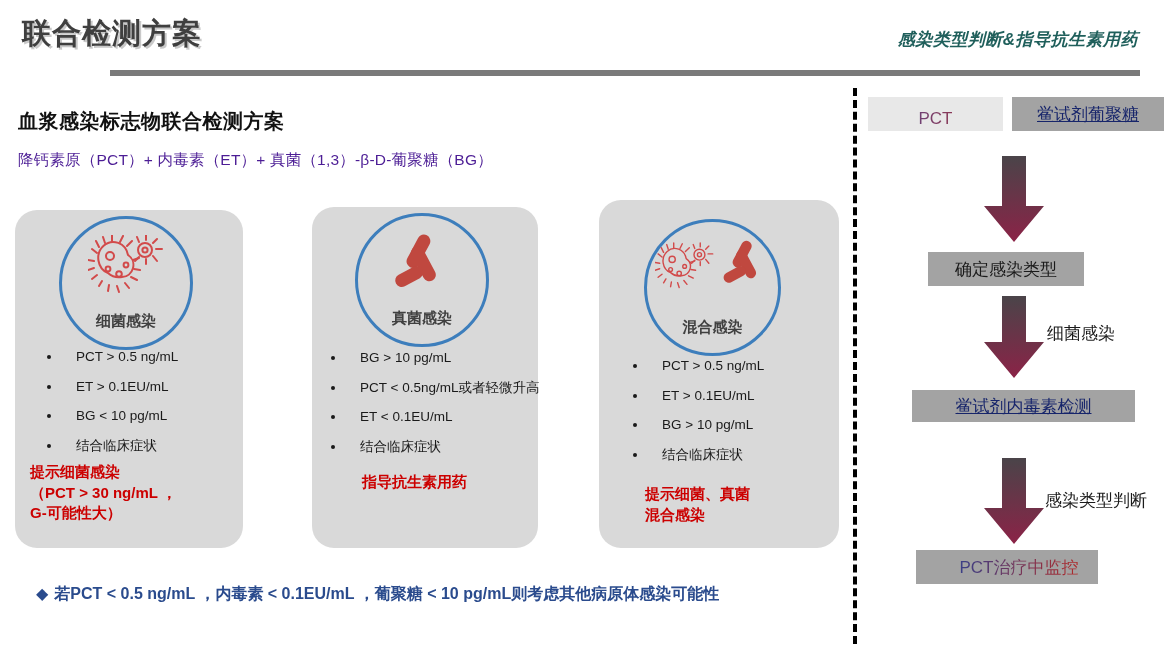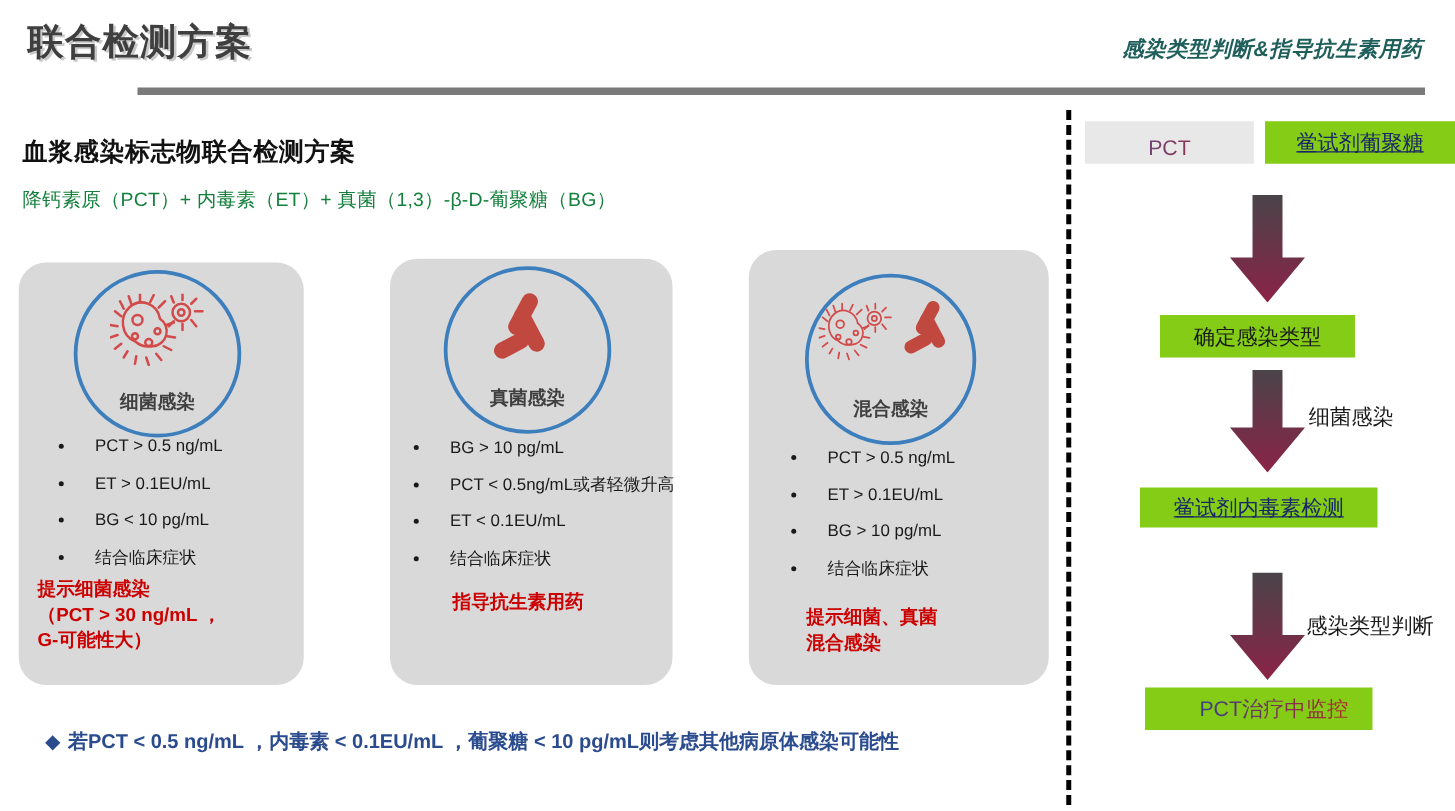--- a/index.html
+++ b/index.html
@@ -24,21 +24,21 @@
     position:absolute;left:110px;top:70px;width:1030px;height:6px;
     background:#7a7a7a;
   }
   
   .sec-title{
     position:absolute;left:18px;top:108px;
     font-size:20px;font-weight:bold;color:#111;letter-spacing:0.5px;
   }
   .sec-formula{
     position:absolute;left:18px;top:150px;
-    font-size:15.5px;color:#15803d;letter-spacing:0.2px;white-space:nowrap;text-align:center;
+    font-size:15.5px;color:#4c1d95;letter-spacing:0.2px;white-space:nowrap;text-align:center;
   }
   
   .card{
     position:absolute;background:#d9d9d9;border-radius:22px;
   }
   .card-1{left:15px;top:210px;width:228px;height:338px;}
   .card-2{left:312px;top:207px;width:226px;height:341px;}
   .card-3{left:599px;top:200px;width:240px;height:348px;}
 
   .circle{
@@ -84,33 +84,33 @@
   .note .diamond{margin-right:6px;}
 
   
   .divider{
     position:absolute;left:853px;top:88px;width:0;height:556px;
     border-left:4px dashed #000;
   }
 
   
   .flowbox{
-    position:absolute;background:#84cc16;
+    position:absolute;background:#a3a3a3;
     display:flex;align-items:center;justify-content:center;
     font-size:17px;white-space:nowrap;
   }
   .fb-pct{left:868px;top:97px;width:135px;height:44px;
     color:#9e2a4a;background:#e8e8e8;
     background-image:linear-gradient(90deg,#4a4fa0,#b02a2a);
     -webkit-background-clip:text;background-clip:text;color:transparent;}
   .fb-pct-bg{position:absolute;left:868px;top:97px;width:135px;height:34px;background:#e8e8e8;}
   .fb-bg{left:1012px;top:97px;width:152px;height:34px;color:#17256b;
     text-decoration:underline;font-size:17px;}
   .fb-type{left:928px;top:252px;width:156px;height:34px;color:#1a1a1a;}
-  .fb-et{left:912px;top:390px;width:190px;height:32px;color:#17256b;
+  .fb-et{left:912px;top:390px;width:223px;height:32px;color:#17256b;
     text-decoration:underline;}
   .fb-mon{left:916px;top:550px;width:182px;height:34px;}
   .fb-mon .grad{
     background-image:linear-gradient(90deg,#3b3f86,#b02a2a);
     -webkit-background-clip:text;background-clip:text;color:transparent;margin-left:24px;
   }
 
   .arrow{position:absolute;}
   .side-label{
     position:absolute;font-size:17px;color:#1a1a1a;white-space:nowrap;

